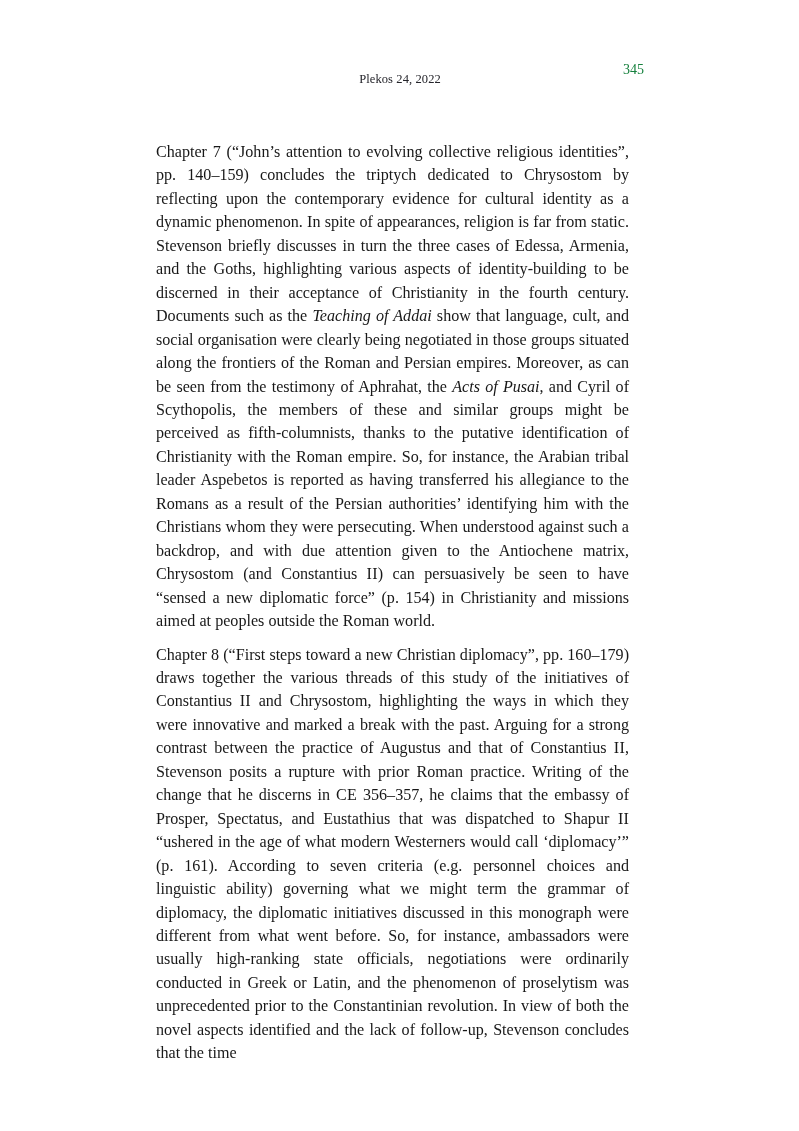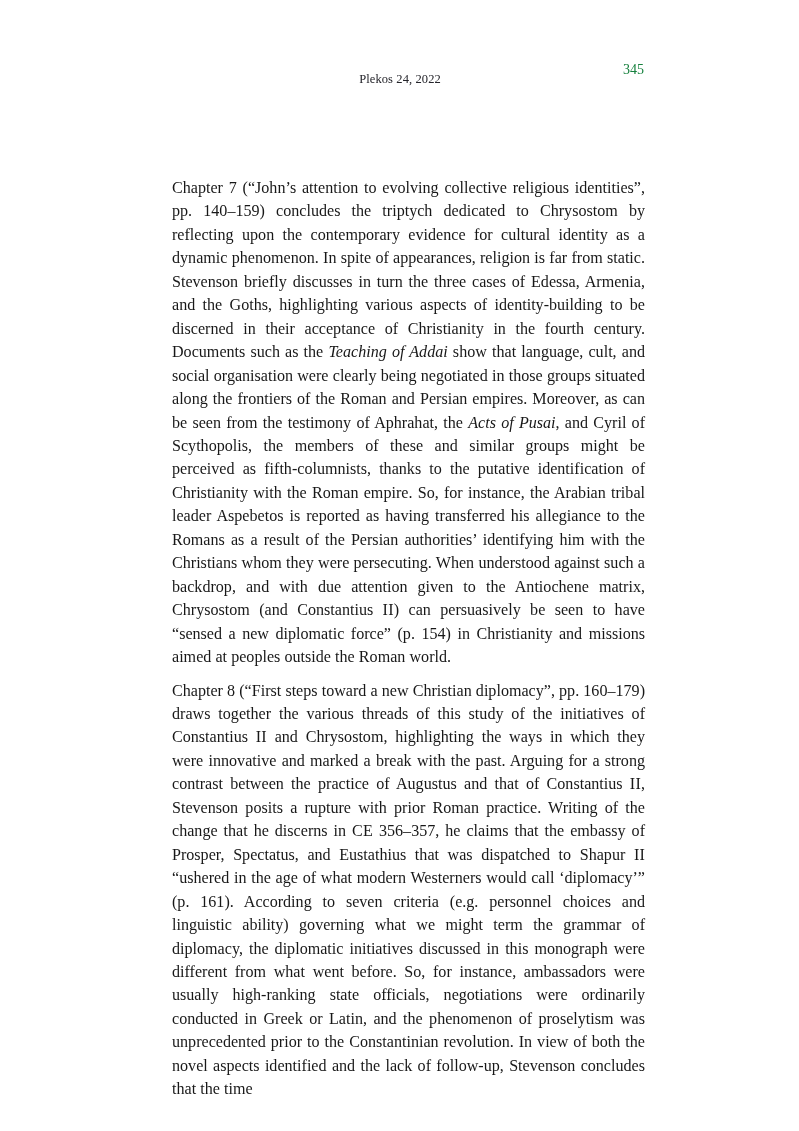--- a/index.html
+++ b/index.html
@@ -46,24 +46,23 @@
     right: -8px;
     top: -10px;
     font-size: 14px;
     color: #15803d;
     white-space: nowrap;
   }
 
   
   .textblock {
     position: absolute;
-    left: 172px;
+    left: 156px;
     top: 140px;
     width: 473px;
-    margin-top: 36px;
   }
 
   p.para {
     margin: 0;
     font-size: 16.1px;
     line-height: 23.45px;
     text-align: justify;
     text-justify: inter-word;
     color: #181818;
     hyphens: none;

